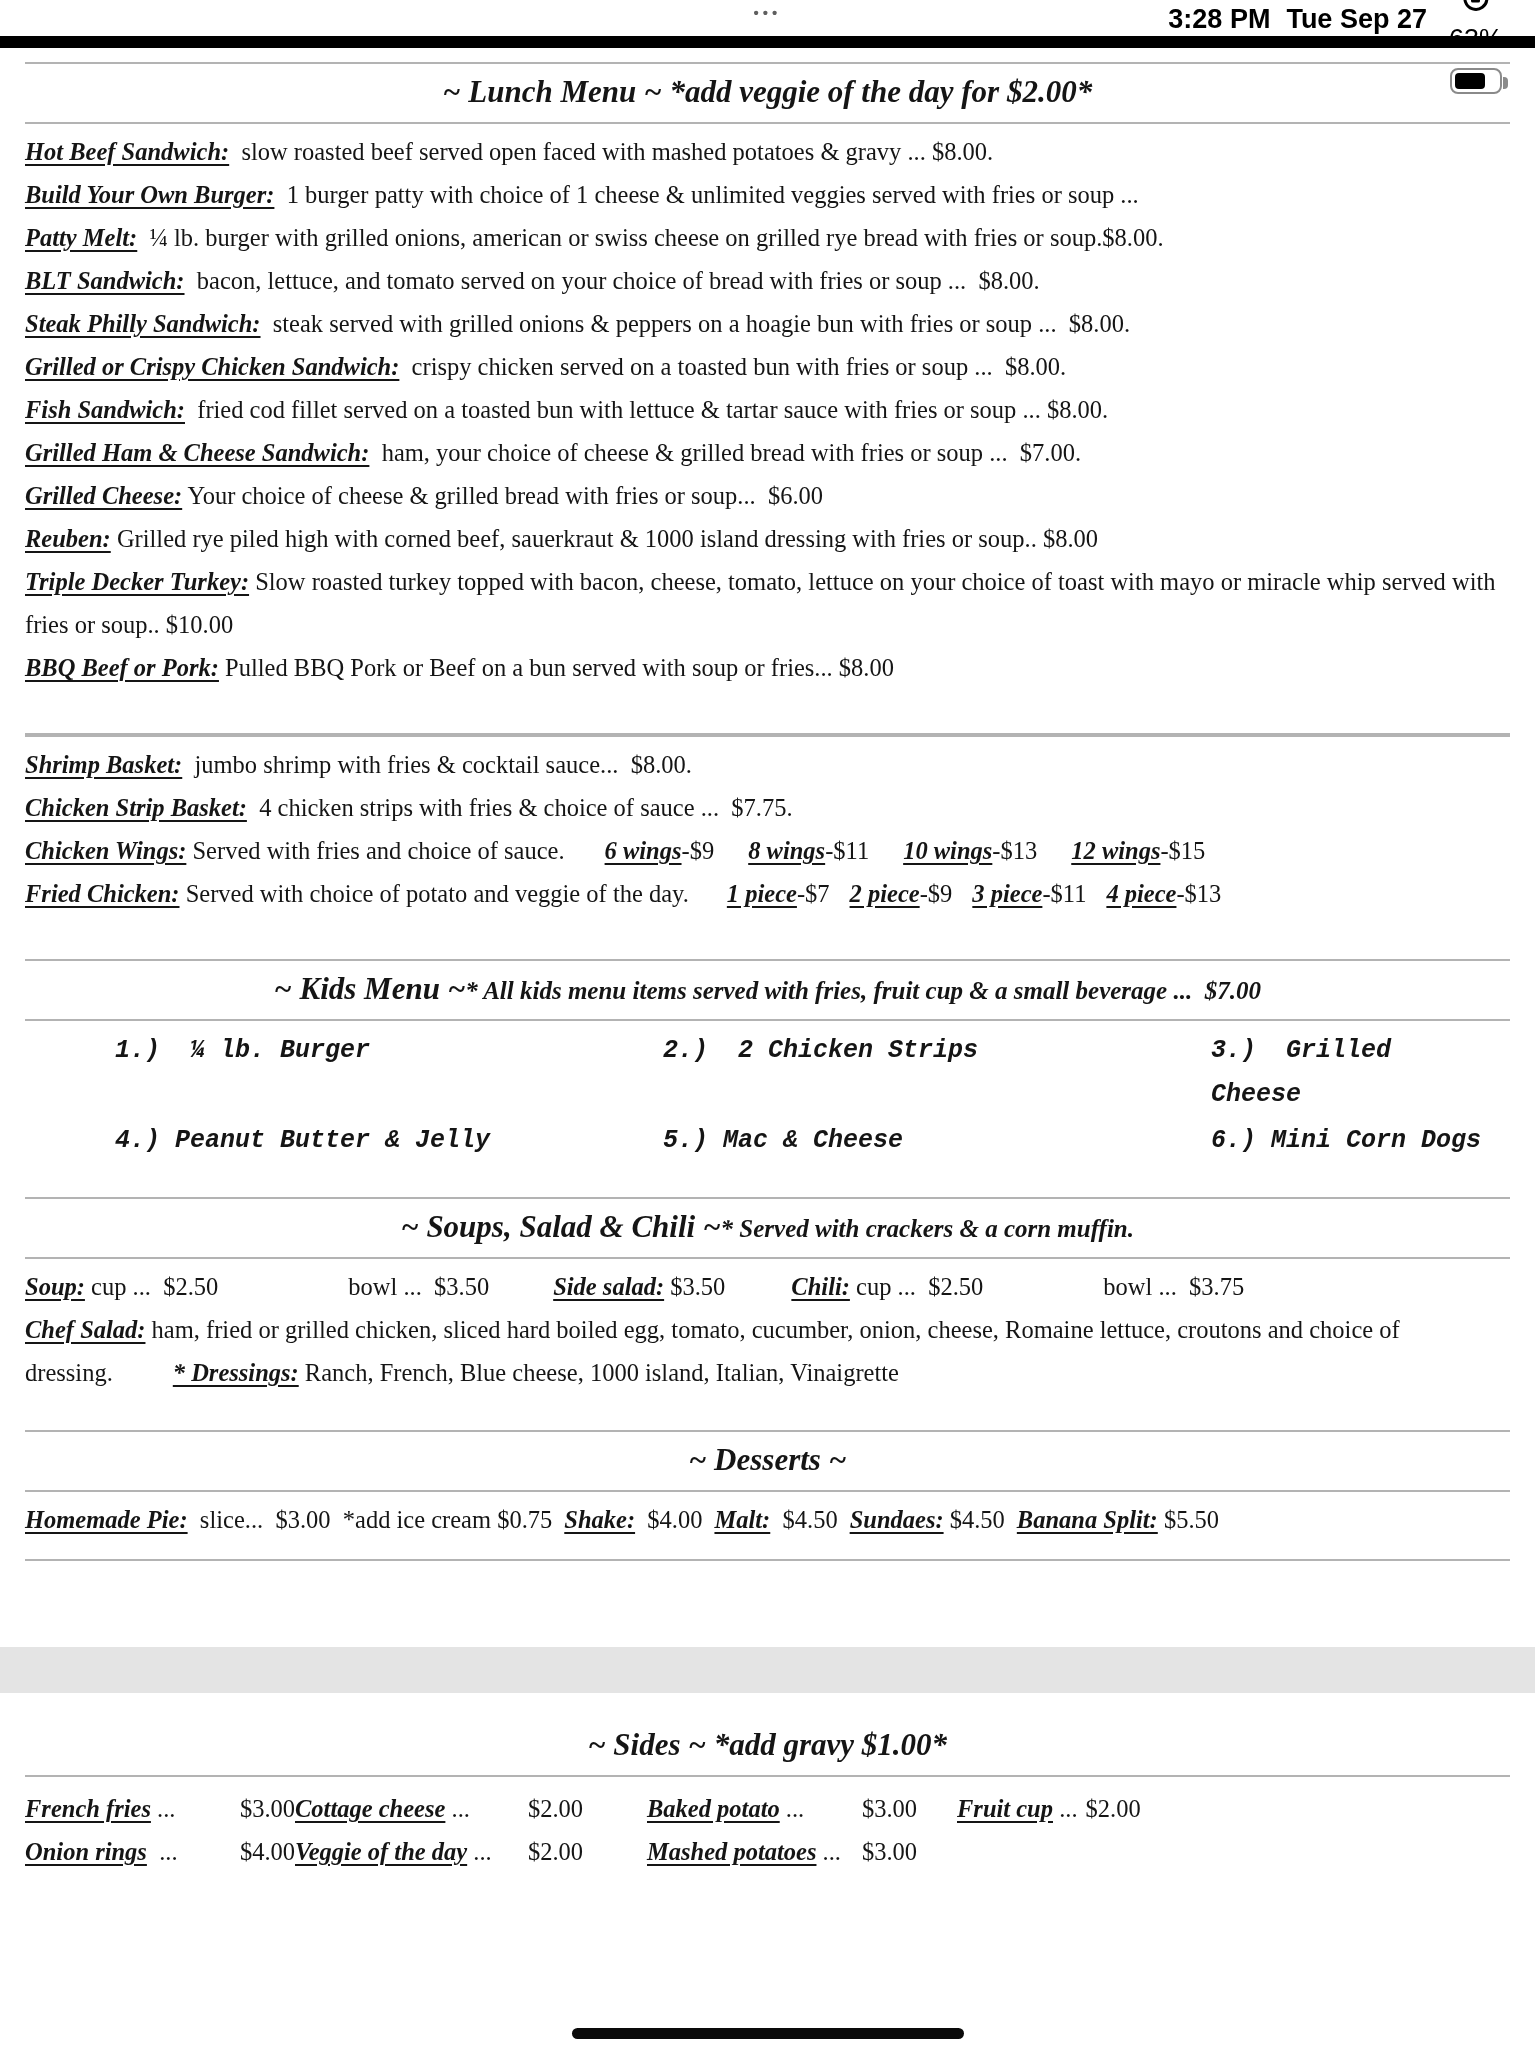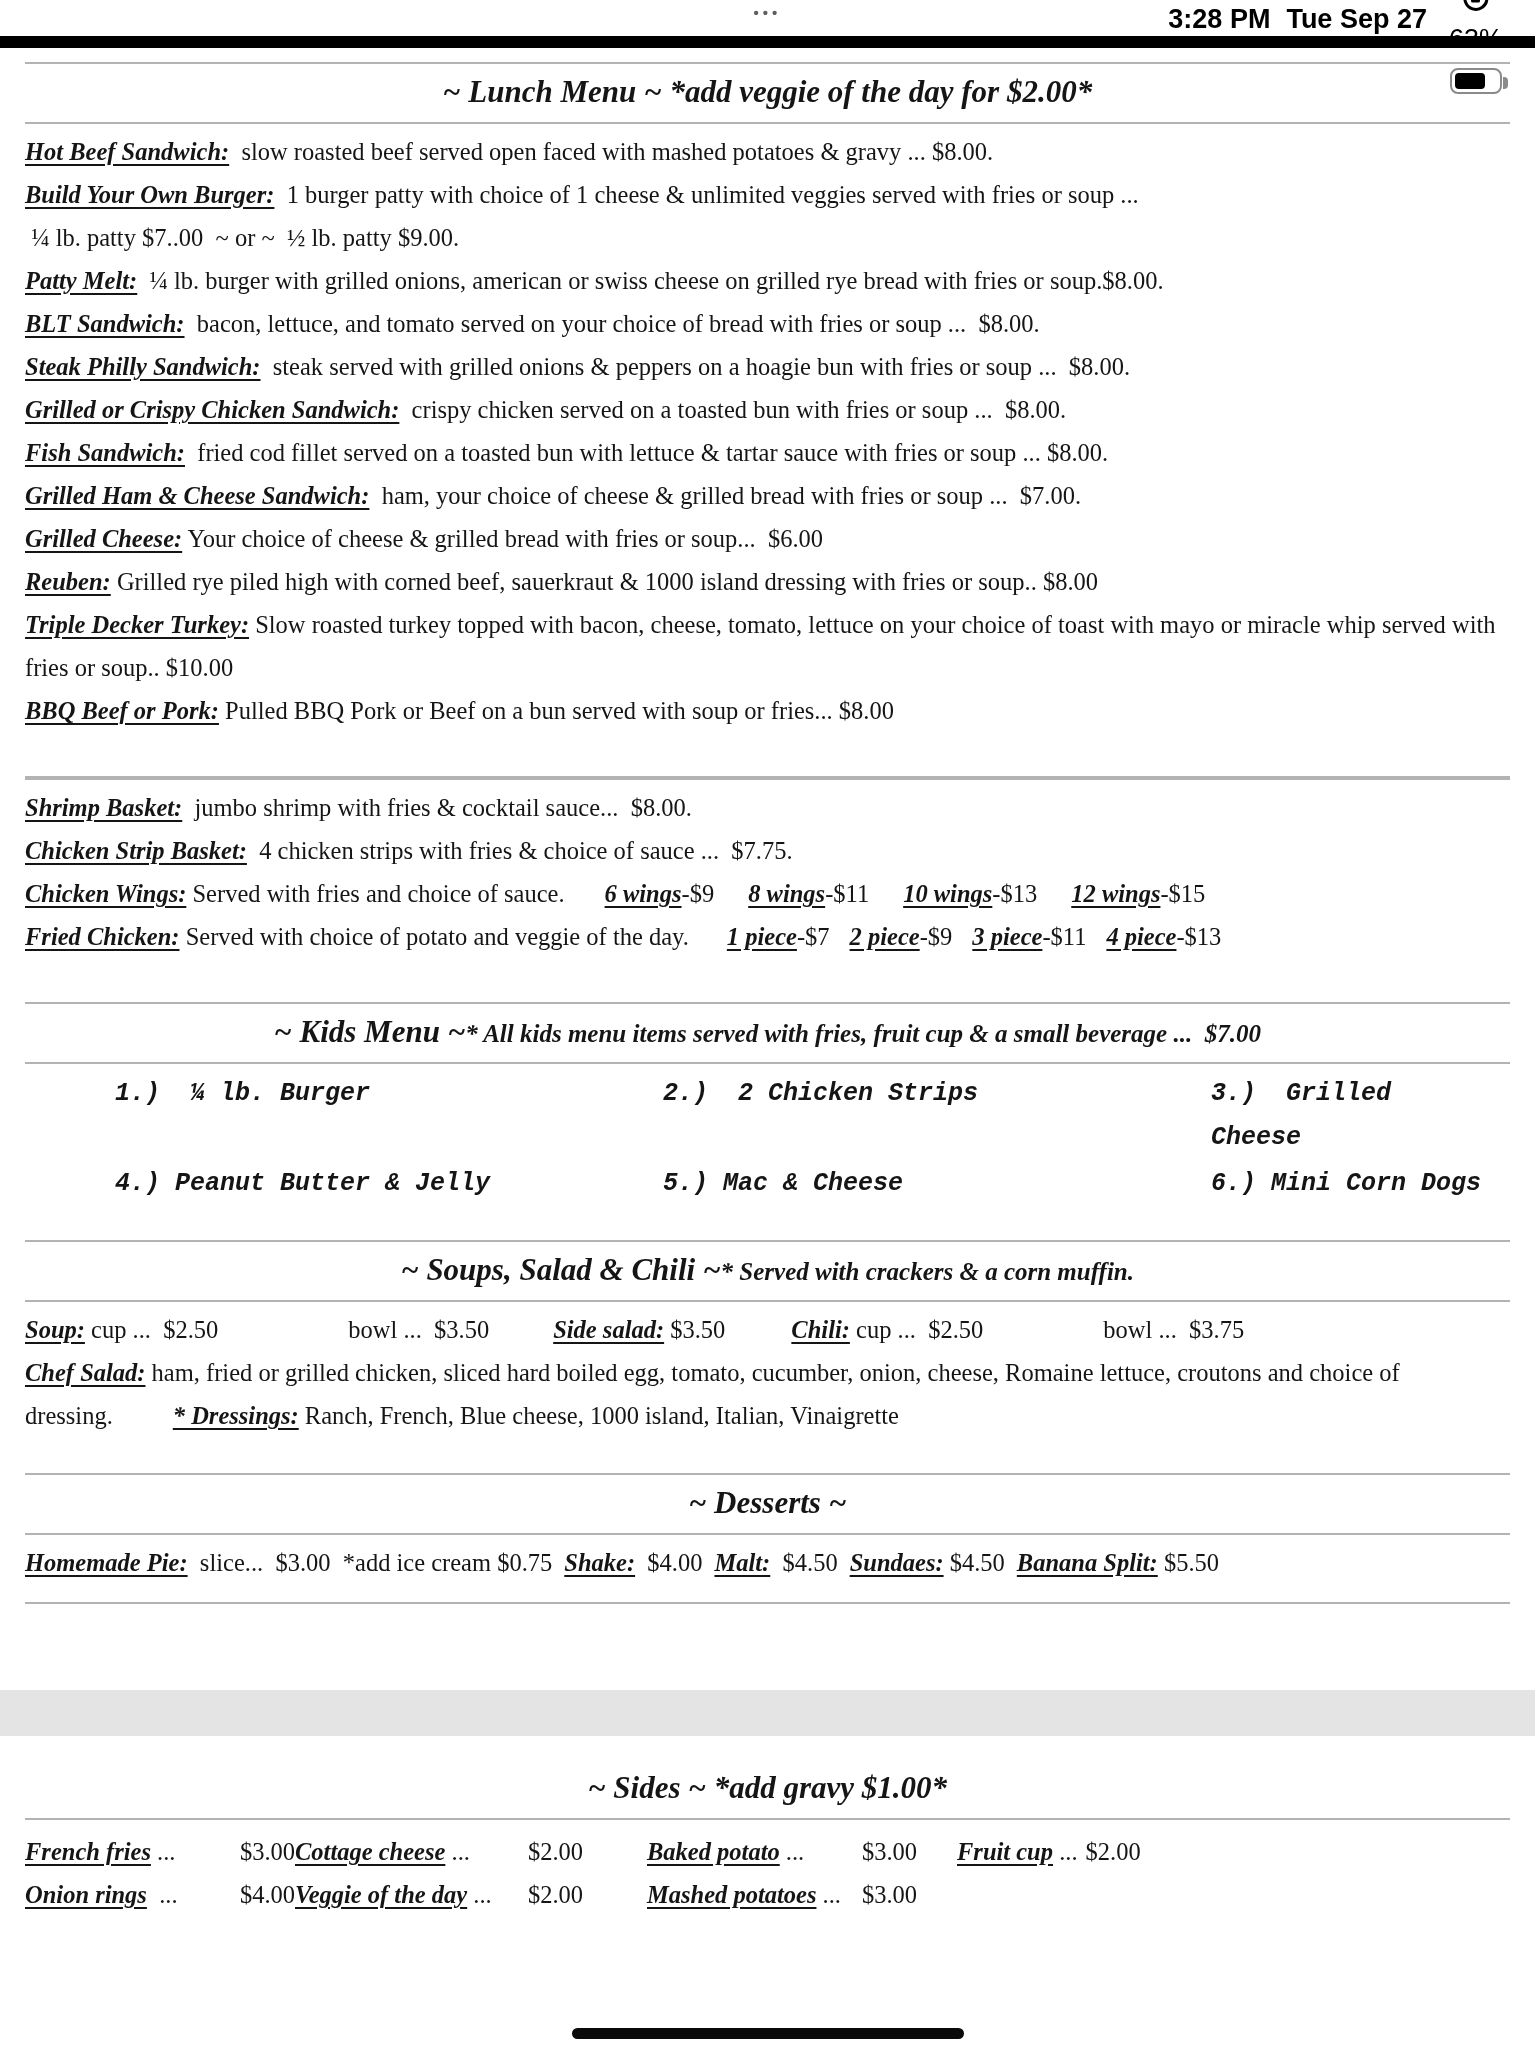--- a/index.html
+++ b/index.html
@@ -114,21 +114,20 @@
 
     <div class="page page1">
 
       <hr class="rule">
       <h2 class="sec-head"><span>~ Lunch Menu ~</span><span> *add veggie of the day for $2.00*</span></h2>
       <hr class="rule">
 
       <div class="items">
         <p class="line"><span class="nm">Hot Beef Sandwich:</span><span class="ds">  slow roasted beef served open faced with mashed potatoes &amp; gravy ... $8.00.</span></p>
         <p class="line"><span class="nm">Build Your Own Burger:</span><span class="ds">  1 burger patty with choice of 1 cheese &amp; unlimited veggies served with fries or soup ...</span></p>
-        <p class="line"><span class="ds"> ¼ lb. patty $7..00  ~ or ~  ½ lb. patty $9.00.</span></p>
         <p class="line"><span class="nm">Patty Melt:</span><span class="ds">  ¼ lb. burger with grilled onions, american or swiss cheese on grilled rye bread with fries or soup.$8.00.</span></p>
         <p class="line"><span class="nm">BLT Sandwich:</span><span class="ds">  bacon, lettuce, and tomato served on your choice of bread with fries or soup ...  $8.00.</span></p>
         <p class="line"><span class="nm">Steak Philly Sandwich:</span><span class="ds">  steak served with grilled onions &amp; peppers on a hoagie bun with fries or soup ...  $8.00.</span></p>
         <p class="line"><span class="nm">Grilled or Crispy Chicken Sandwich:</span><span class="ds">  crispy chicken served on a toasted bun with fries or soup ...  $8.00.</span></p>
         <p class="line"><span class="nm">Fish Sandwich:</span><span class="ds">  fried cod fillet served on a toasted bun with lettuce &amp; tartar sauce with fries or soup ... $8.00.</span></p>
         <p class="line"><span class="nm">Grilled Ham &amp; Cheese Sandwich:</span><span class="ds">  ham, your choice of cheese &amp; grilled bread with fries or soup ...  $7.00.</span></p>
         <p class="line"><span class="nm">Grilled Cheese:</span><span class="ds"> Your choice of cheese &amp; grilled bread with fries or soup...  $6.00</span></p>
         <p class="line"><span class="nm">Reuben:</span><span class="ds"> Grilled rye piled high with corned beef, sauerkraut &amp; 1000 island dressing with fries or soup.. $8.00</span></p>
         <p class="line"><span class="nm">Triple Decker Turkey:</span><span class="ds"> Slow roasted turkey topped with bacon, cheese, tomato, lettuce on your choice of toast with mayo or miracle whip served with fries or soup.. $10.00</span></p>
         <p class="line"><span class="nm">BBQ Beef or Pork:</span><span class="ds"> Pulled BBQ Pork or Beef on a bun served with soup or fries... $8.00</span></p>

